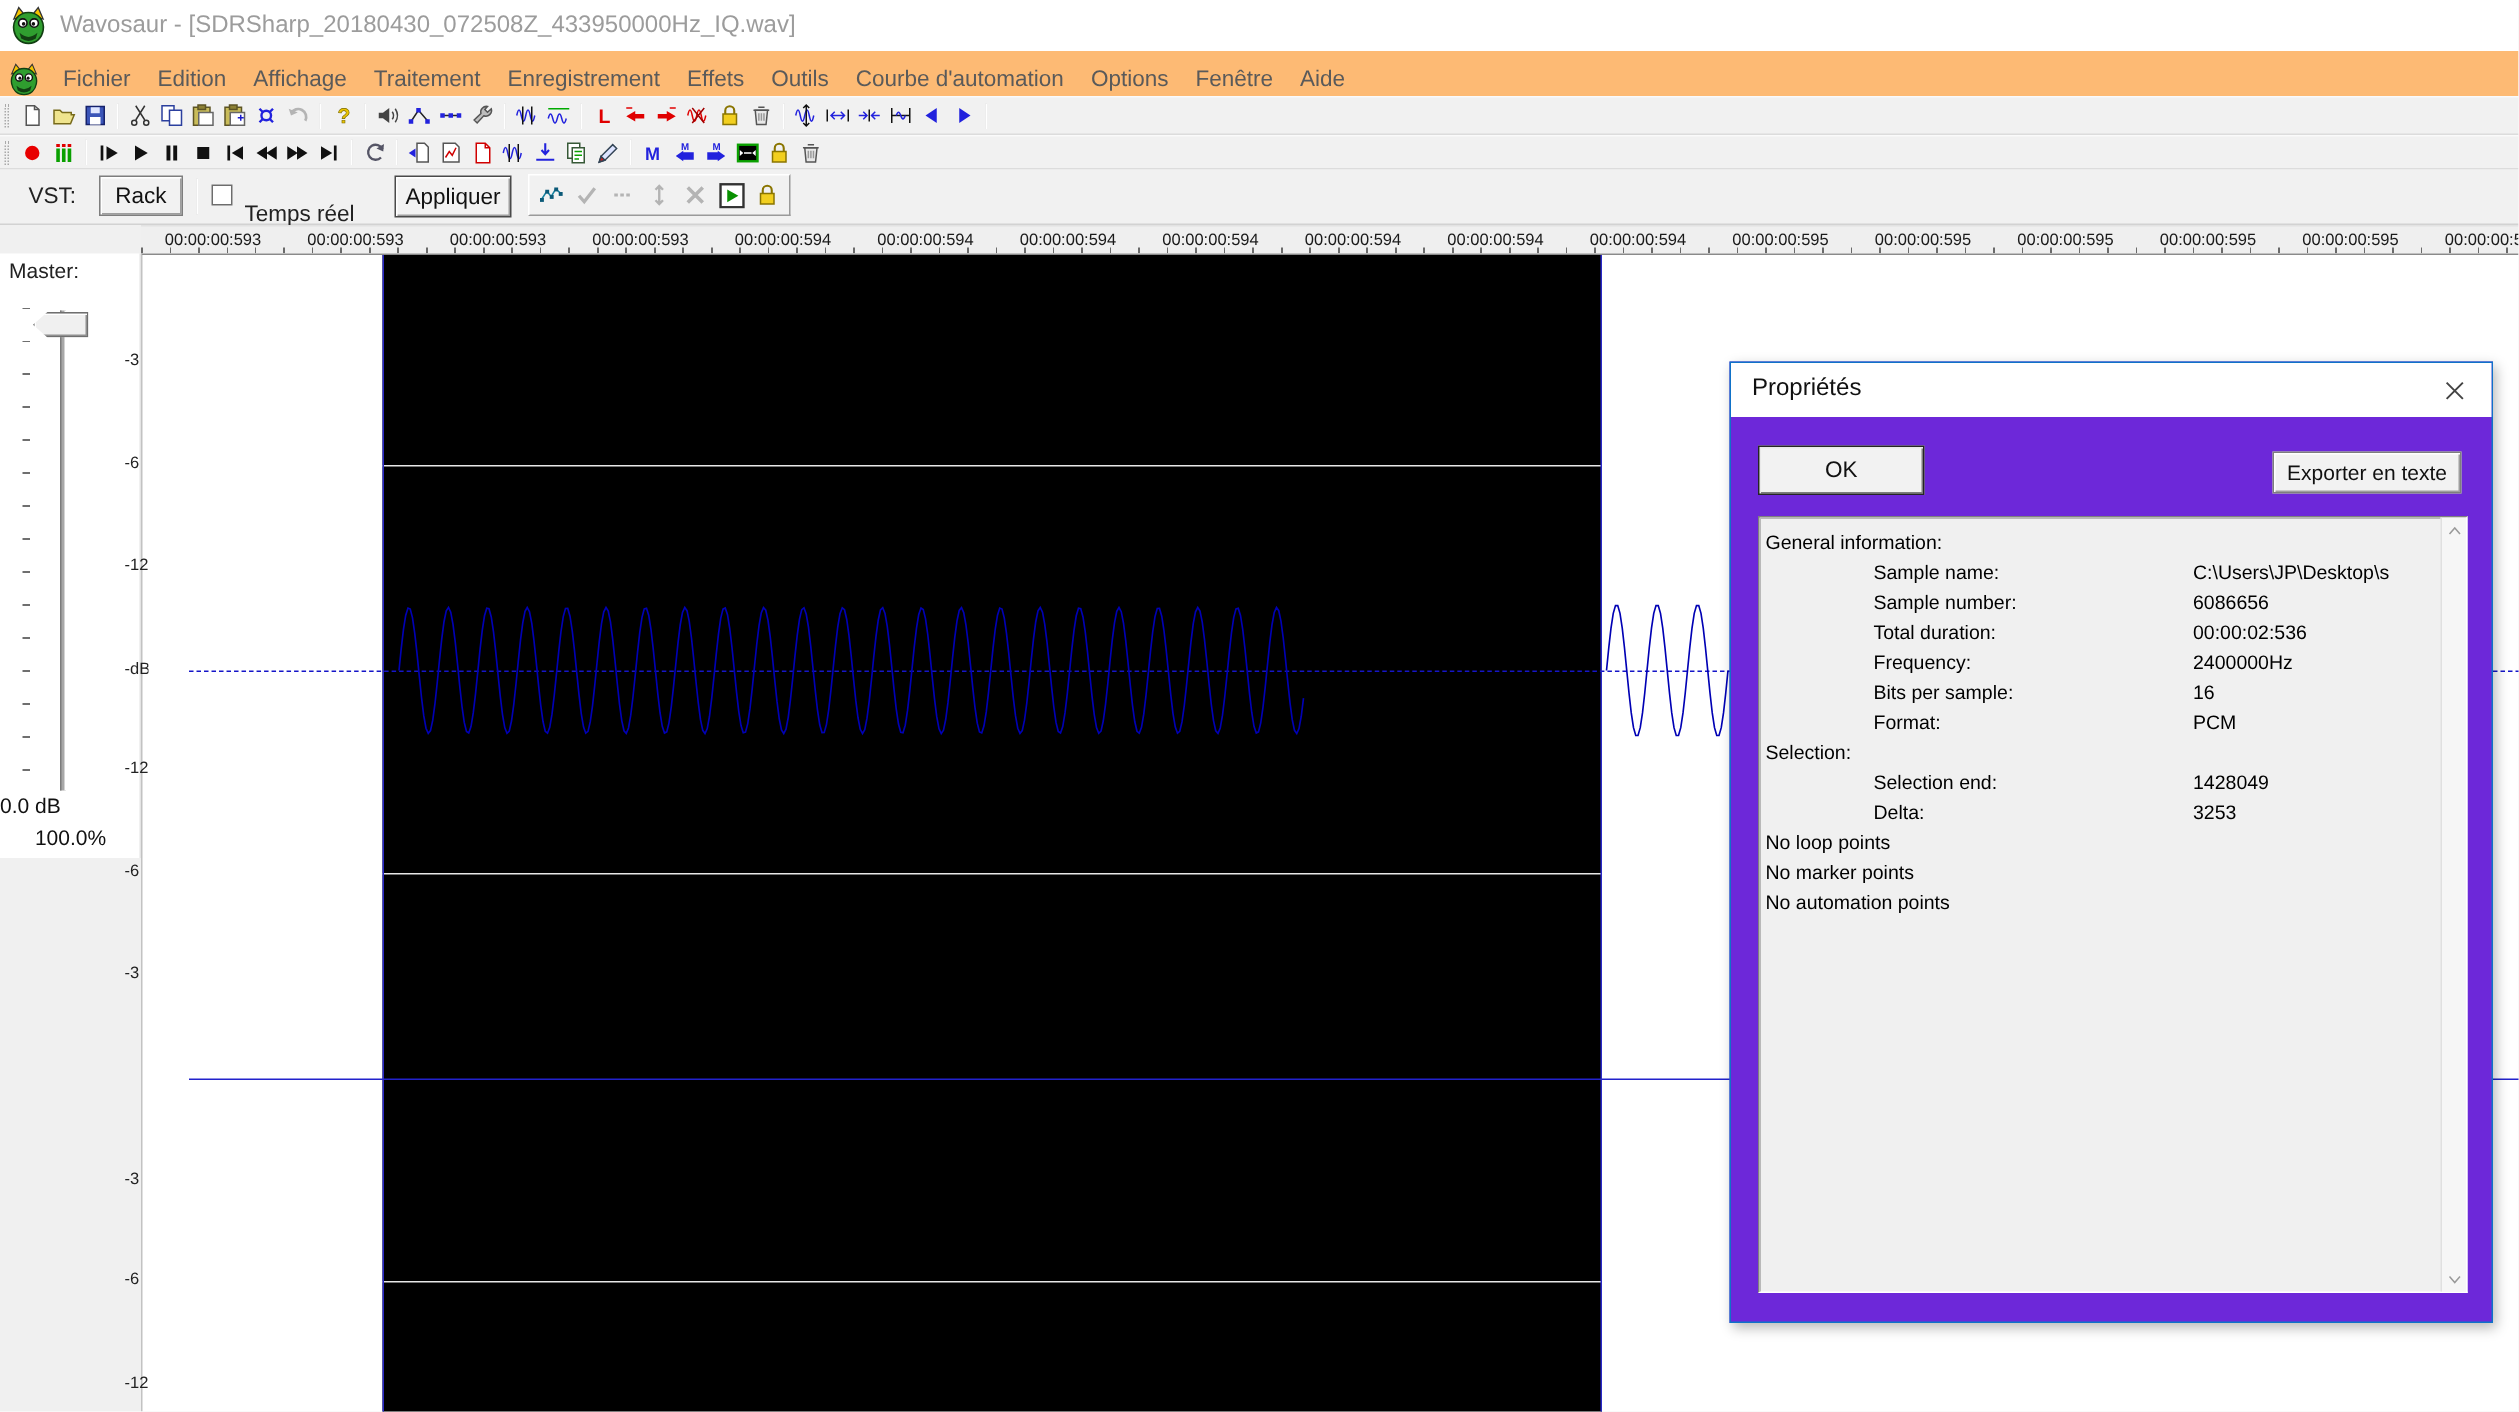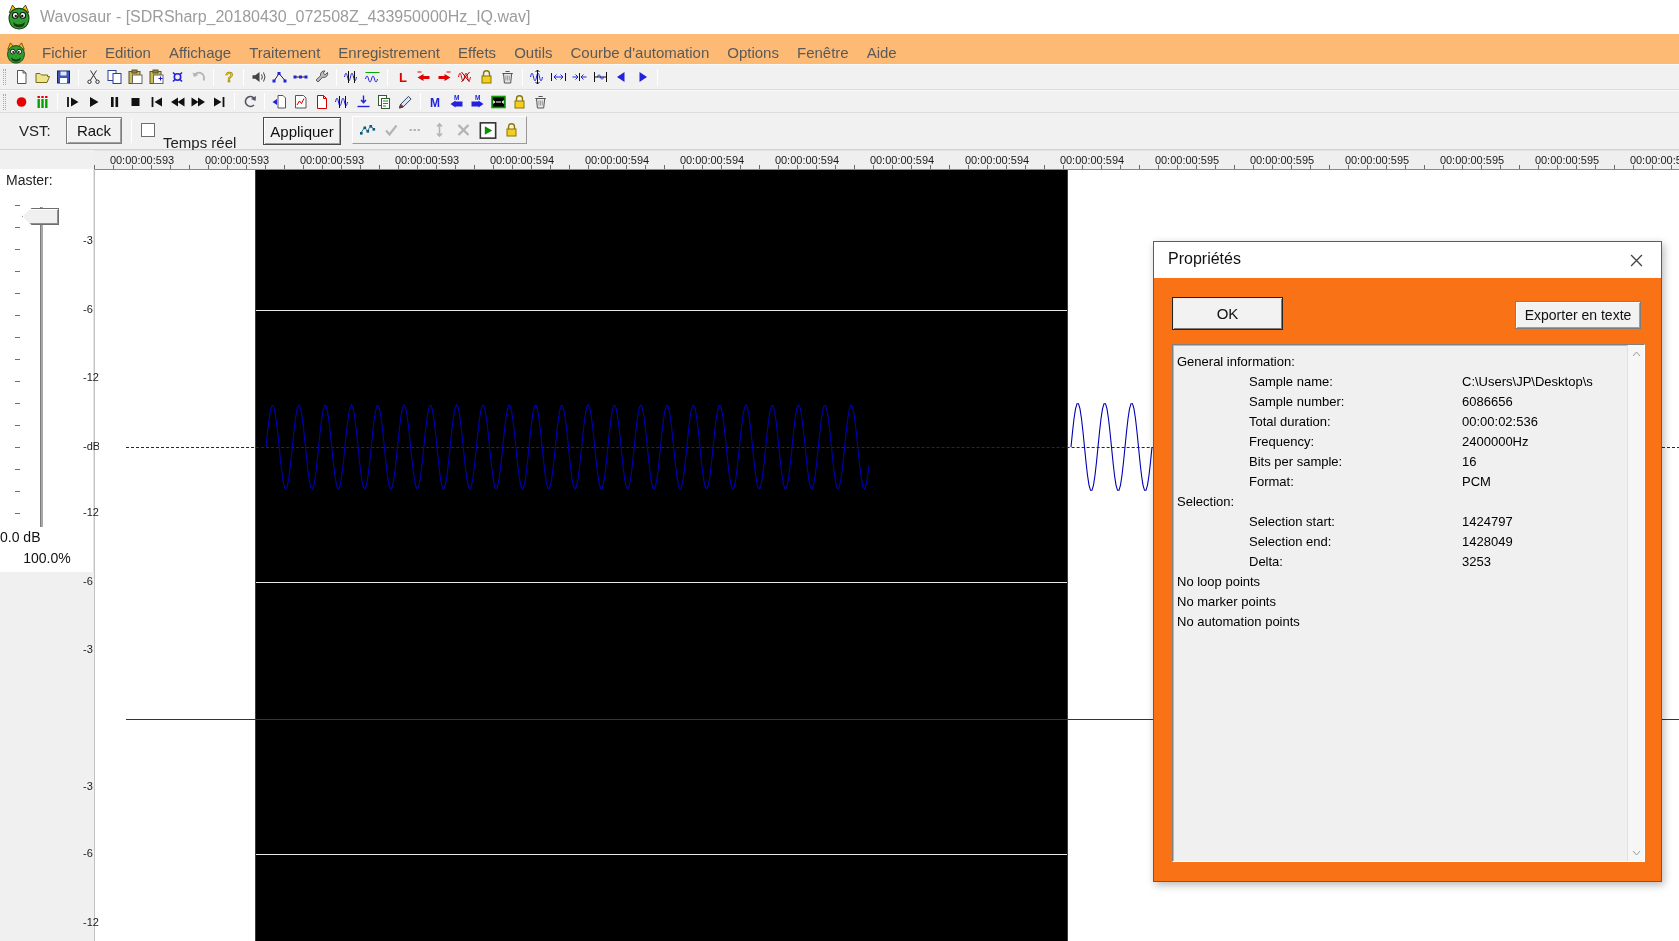--- a/index.html
+++ b/index.html
@@ -46,21 +46,21 @@
 #dbscale{left:83px;top:169px;width:16px;height:772px;overflow:hidden;z-index:2}
 .dblab{position:absolute;left:0;font-size:11px;color:#222;white-space:nowrap}
 #canvas{position:absolute;left:31px;top:0;width:1554px;height:772px;overflow:hidden}
 #selblack{position:absolute;left:129px;top:0;width:813px;height:772px;background:#000}
 .glwhite{position:absolute;left:0;width:100%;height:1px;background:#e8e8e8}
 #glblue{position:absolute;left:0;top:549px;width:100%;height:1px;background:#2222cc}
 #glcenter{position:absolute;left:0;top:277px;width:100%;border-top:1px dashed #1515c8}
 .seledge{position:absolute;top:0;width:1px;height:772px;background:#2a2ac8}
 #wavesvg{position:absolute;left:0;top:0}
 
-#dialog{left:1153px;top:241px;width:509px;height:641px;background:#f97316;border:1px solid #0f72c8;box-shadow:2px 3px 8px rgba(0,0,0,.28);z-index:10}
+#dialog{left:1153px;top:241px;width:509px;height:641px;background:#6d28d9;border:1px solid #0f72c8;box-shadow:2px 3px 8px rgba(0,0,0,.28);z-index:10}
 #dlg-title{position:absolute;left:0;top:0;width:100%;height:36px;background:#fff}
 #dlg-title .t{position:absolute;left:14px;top:8px;font-size:16px;color:#111}
 #dlg-close{position:absolute;right:12px;top:5px;width:26px;height:26px;display:flex;align-items:center;justify-content:center}
 #ok-btn{left:18px;top:55px;width:111px;height:33px;border:1px solid #252525;box-shadow:inset 1px 1px 0 #e9e9e9,inset -1px -1px 0 #7c7c7c;font-size:15px}
 #export-btn{left:361px;top:59px;width:126px;height:28px;font-size:14px}
 #listbox{position:absolute;left:18px;top:102px;width:473px;height:518px;background:#f0f0f0;border:1px solid;border-color:#7f7f7f #fff #fff #7f7f7f;box-shadow:inset 1px 1px 0 #b9b9b9}
 #rows{position:absolute;left:0;top:9px;right:33px;font-size:13px;color:#000}
 .drow{position:relative;height:20px}
 .drow .lab{position:absolute;white-space:nowrap}
 .drow .i0{left:4px}
@@ -604,24 +604,20 @@
         </div>
       <div class="drow">
           <span class="lab i1">Format:</span>
           <span class="val">PCM</span>
         </div>
       <div class="drow">
           <span class="lab i0">Selection:</span>
           <span class="val"></span>
         </div>
       <div class="drow">
-          <span class="lab i1">Selection start:</span>
-          <span class="val">1424797</span>
-        </div>
-      <div class="drow">
           <span class="lab i1">Selection end:</span>
           <span class="val">1428049</span>
         </div>
       <div class="drow">
           <span class="lab i1">Delta:</span>
           <span class="val">3253</span>
         </div>
       <div class="drow">
           <span class="lab i0">No loop points</span>
           <span class="val"></span>

